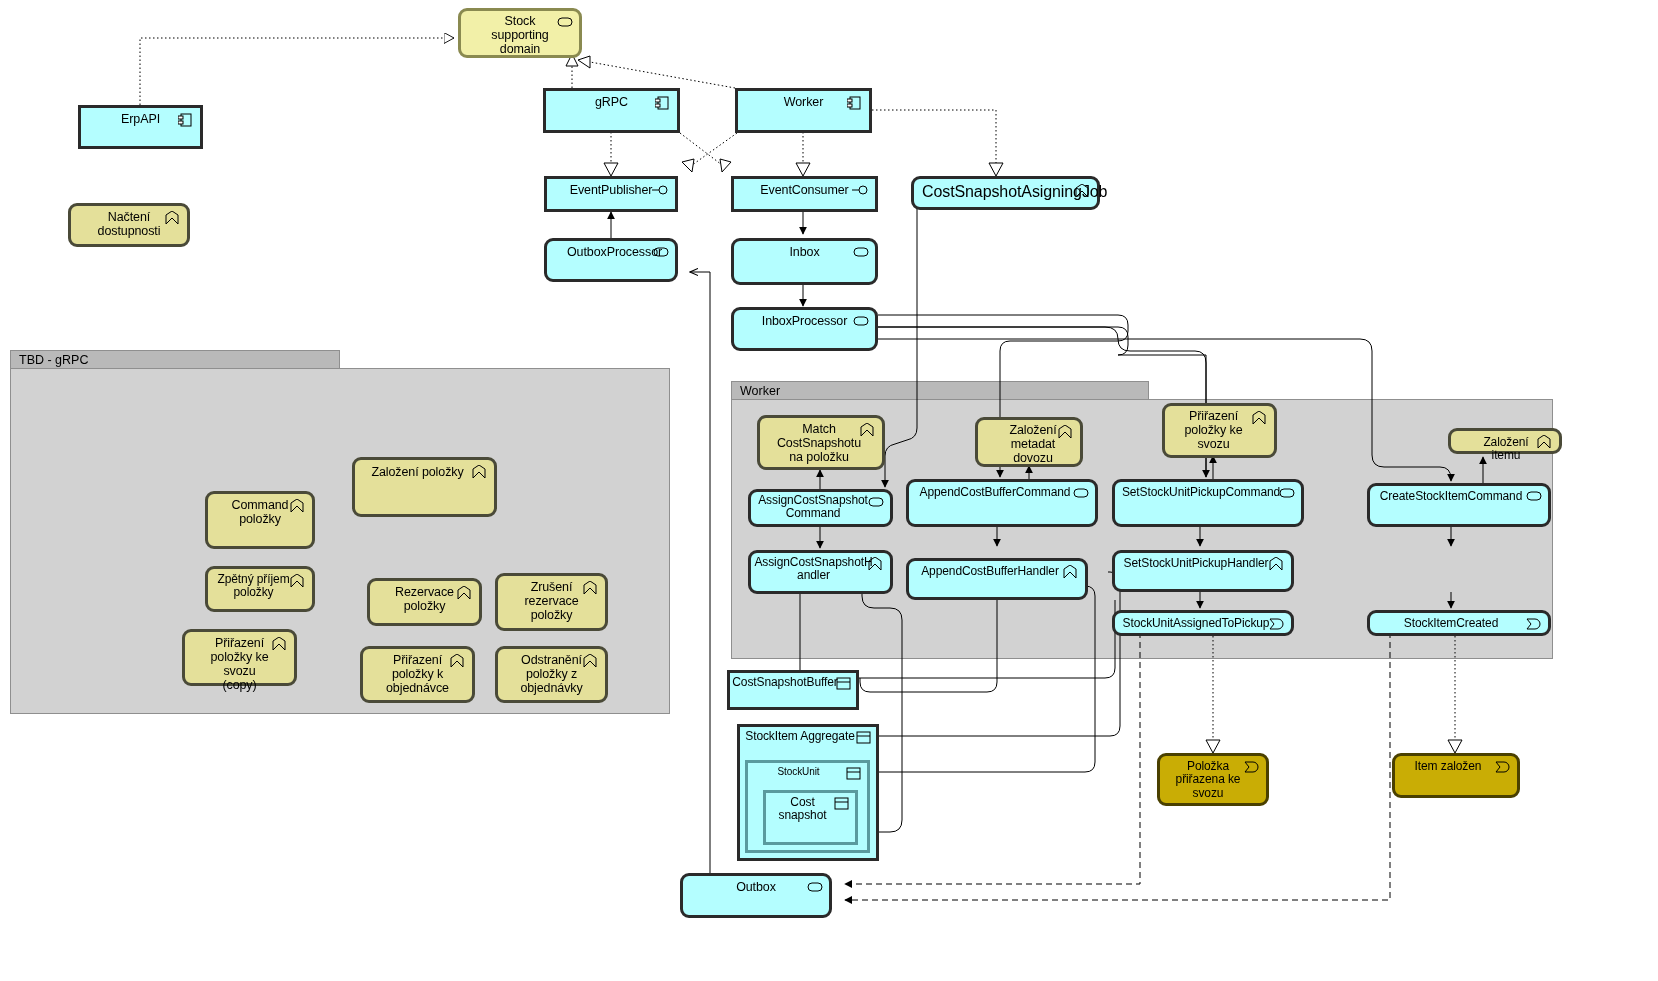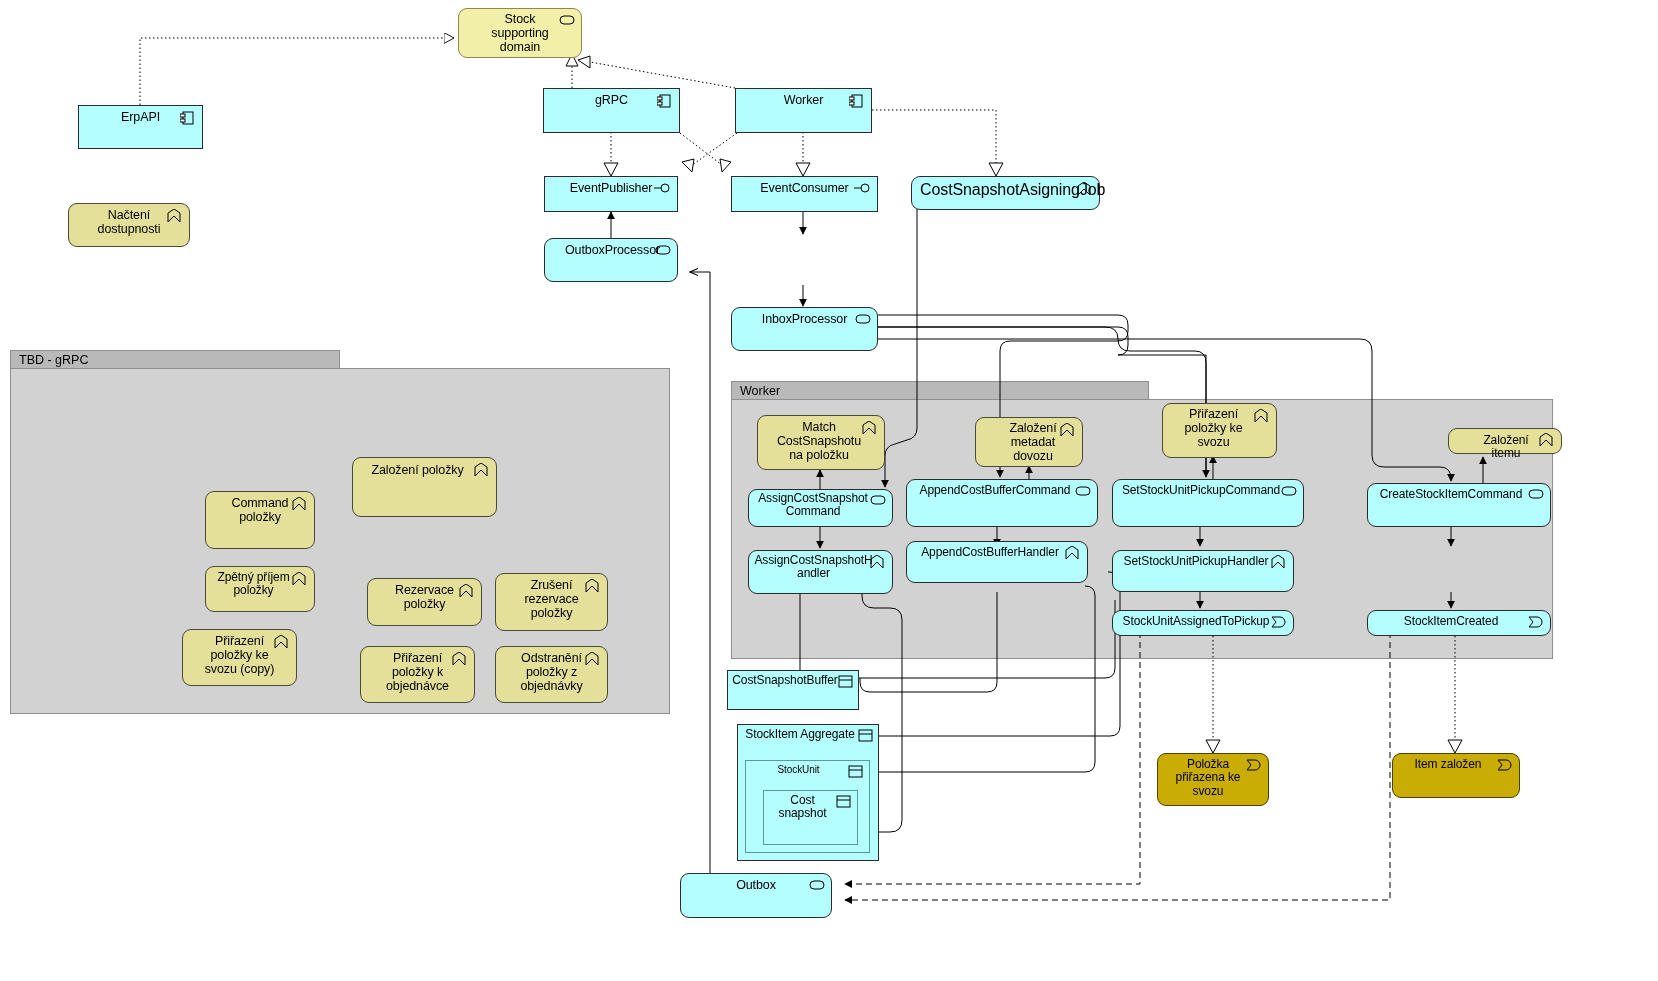--- a/index.html
+++ b/index.html
@@ -24,21 +24,21 @@
     position: absolute;
     left: 0; top: 0;
     width: 1658px;
     height: 981px;
     pointer-events: none;
     z-index: 1;
   }
   .node {
     position: absolute;
     box-sizing: border-box;
-    border: 1px solid #8b5cf6;
+    border: 3px solid #8b5cf6;
     z-index: 3;
     display: block;
   }
   .node .label {
     display: block;
     width: 100%;
     text-align: center;
     line-height: 1.12;
     padding: 4px 20px 0 20px;
     box-sizing: border-box;
@@ -281,20 +281,28 @@
 
   <div class="node cyan round" style="left:544px; top:238px; width:134px; height:44px;">
     <span class="ico">
       <svg width="16" height="12">
           <rect x="1" y="2" width="14" height="8" rx="4" ry="4" fill="none" stroke="#000"></rect>
         </svg>
     </span>
     <span class="label">OutboxProcessor</span>
   </div>
 
+  <div class="node cyan round" style="left:731px; top:238px; width:147px; height:47px;">
+    <span class="ico">
+      <svg width="16" height="12">
+          <rect x="1" y="2" width="14" height="8" rx="4" ry="4" fill="none" stroke="#000"></rect>
+        </svg>
+    </span>
+    <span class="label">Inbox</span>
+  </div>
 
   <div class="node cyan round" style="left:731px; top:307px; width:147px; height:44px;">
     <span class="ico">
       <svg width="16" height="12">
           <rect x="1" y="2" width="14" height="8" rx="4" ry="4" fill="none" stroke="#000"></rect>
         </svg>
     </span>
     <span class="label">InboxProcessor</span>
   </div>
 
@@ -463,21 +471,21 @@
   <div class="node cyan round" style="left:748px; top:550px; width:145px; height:44px;">
     <span class="ico" style="top:4px;">
       <svg width="14" height="14">
           <path d="M1,13 L1,4 L7,0 L13,4 L13,13 L7,7 z" fill="none" stroke="#000"></path>
         </svg>
     </span>
     <span class="label" style="white-space:pre-line; padding:3px 17px 0 3px; font-size:12px;">AssignCostSnapshotH
 andler</span>
   </div>
 
-  <div class="node cyan round" style="left:906px; top:541px; width:182px; height:42px;">
+  <div class="node cyan round" style="left:906px; top:558px; width:182px; height:42px;">
     <span class="ico" style="top:4px;">
       <svg width="14" height="14">
           <path d="M1,13 L1,4 L7,0 L13,4 L13,13 L7,7 z" fill="none" stroke="#000"></path>
         </svg>
     </span>
     <span class="label" style="padding:4px 20px 0 6px; font-size:12px;">AppendCostBufferHandler</span>
   </div>
 
   <div class="node cyan round" style="left:1112px; top:550px; width:182px; height:42px;">
     <span class="ico" style="top:4px;">

